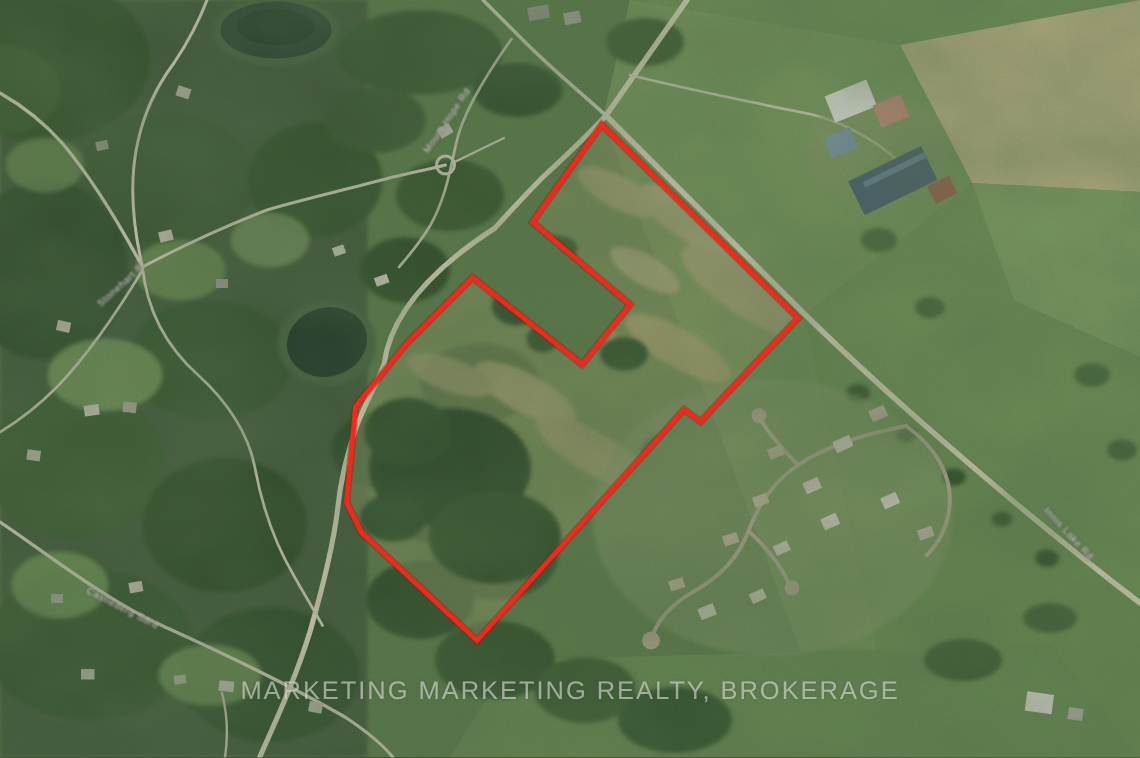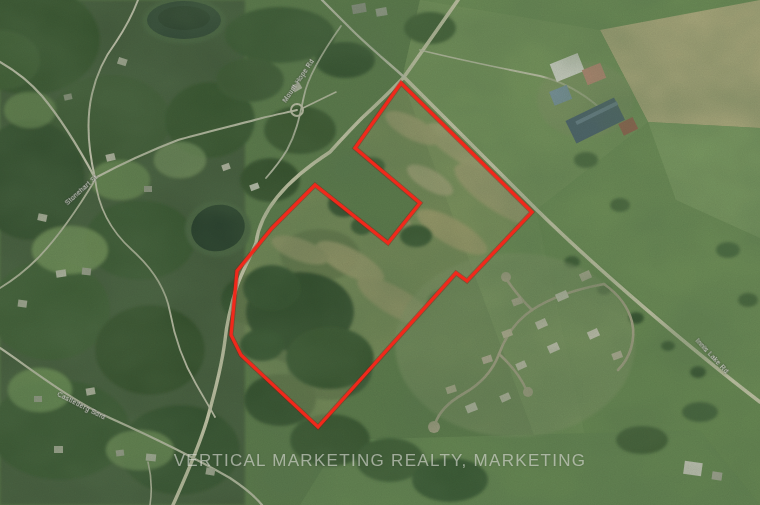--- a/index.html
+++ b/index.html
@@ -236,15 +236,15 @@
     <polygon points="401,83 532,212 467,281 456,273 318,427 241,355 231,335 237,271 272,228 315,185 388,243 420,203 355,148" fill="none" stroke="#8f130b" stroke-width="5" opacity="0.35" stroke-linejoin="miter"></polygon>
     <polygon points="401,83 532,212 467,281 456,273 318,427 241,355 231,335 237,271 272,228 315,185 388,243 420,203 355,148" fill="none" stroke="#f1281b" stroke-width="3.2" stroke-linejoin="miter" id="boundary-main"></polygon>
   </g>
 </svg>
 
 <div class="road-label" style="left: 284px; top: 98px; transform: rotate(-56deg);">Mount Hope Rd</div>
 <div class="road-label" style="left: 697px; top: 336px; transform: rotate(47deg);">Innis Lake Rd</div>
 <div class="road-label" style="left: 58px; top: 390px; transform: rotate(27deg);">Castlederg Sdrd</div>
 <div class="road-label" style="left: 66px; top: 200px; transform: rotate(-42deg);">Stonehart St</div>
 
-<div class="watermark">VERTICAL MARKETING REALTY, MARKETING</div>
+<div class="watermark">MARKETING MARKETING REALTY, BROKERAGE</div>
 
 </div>
 
 </body></html>

